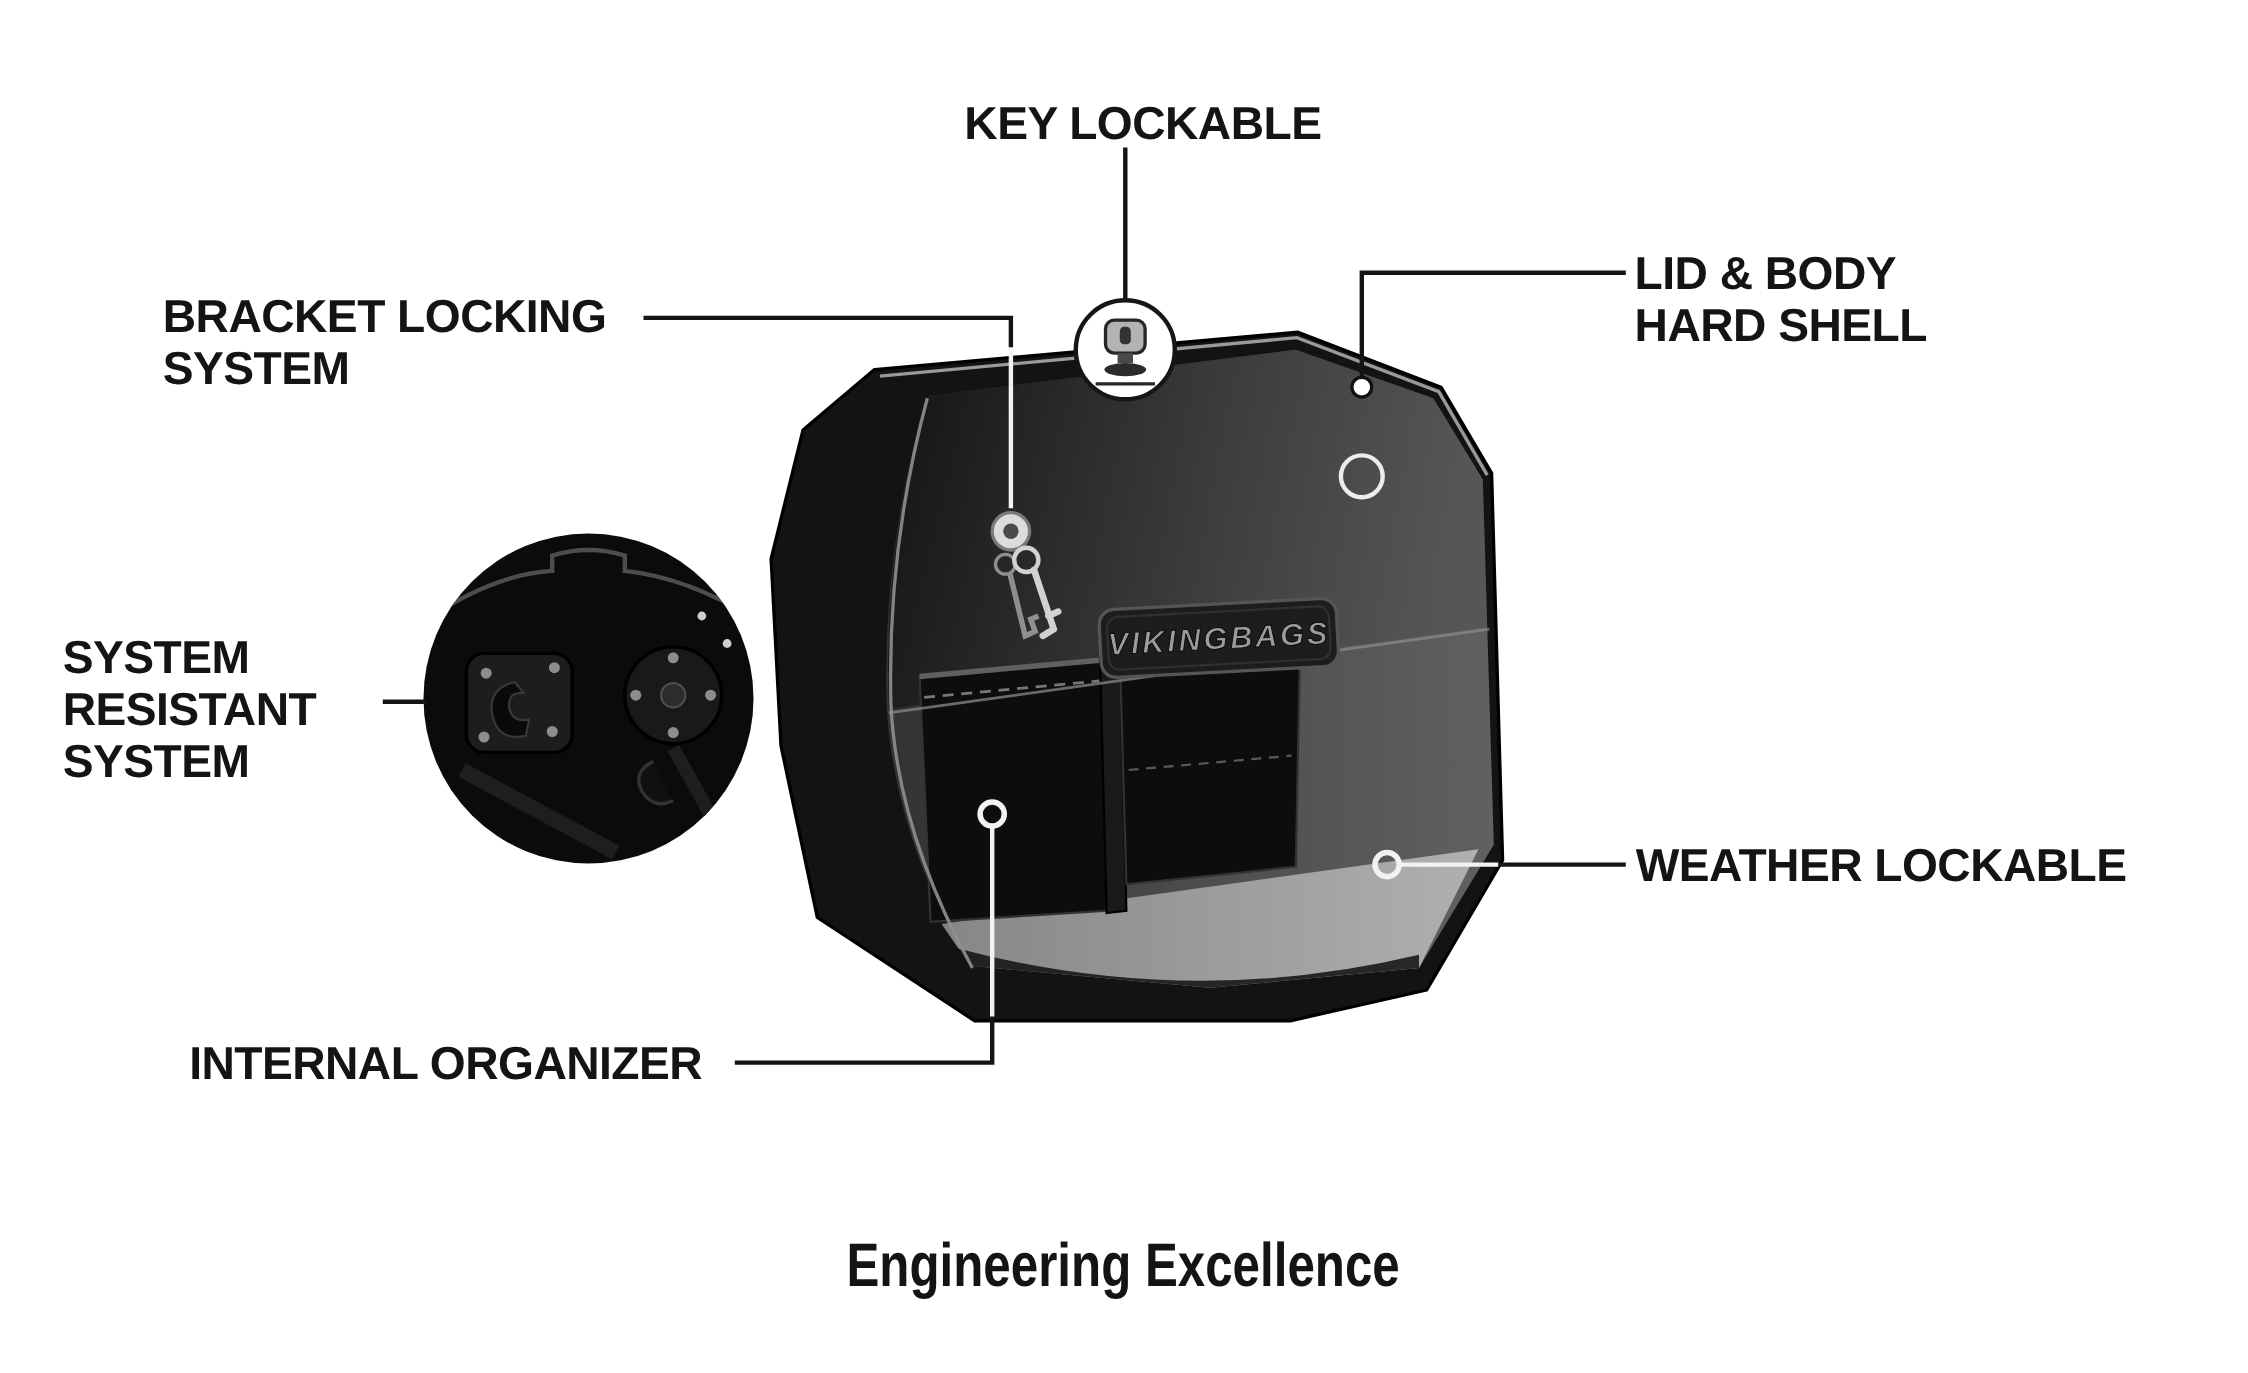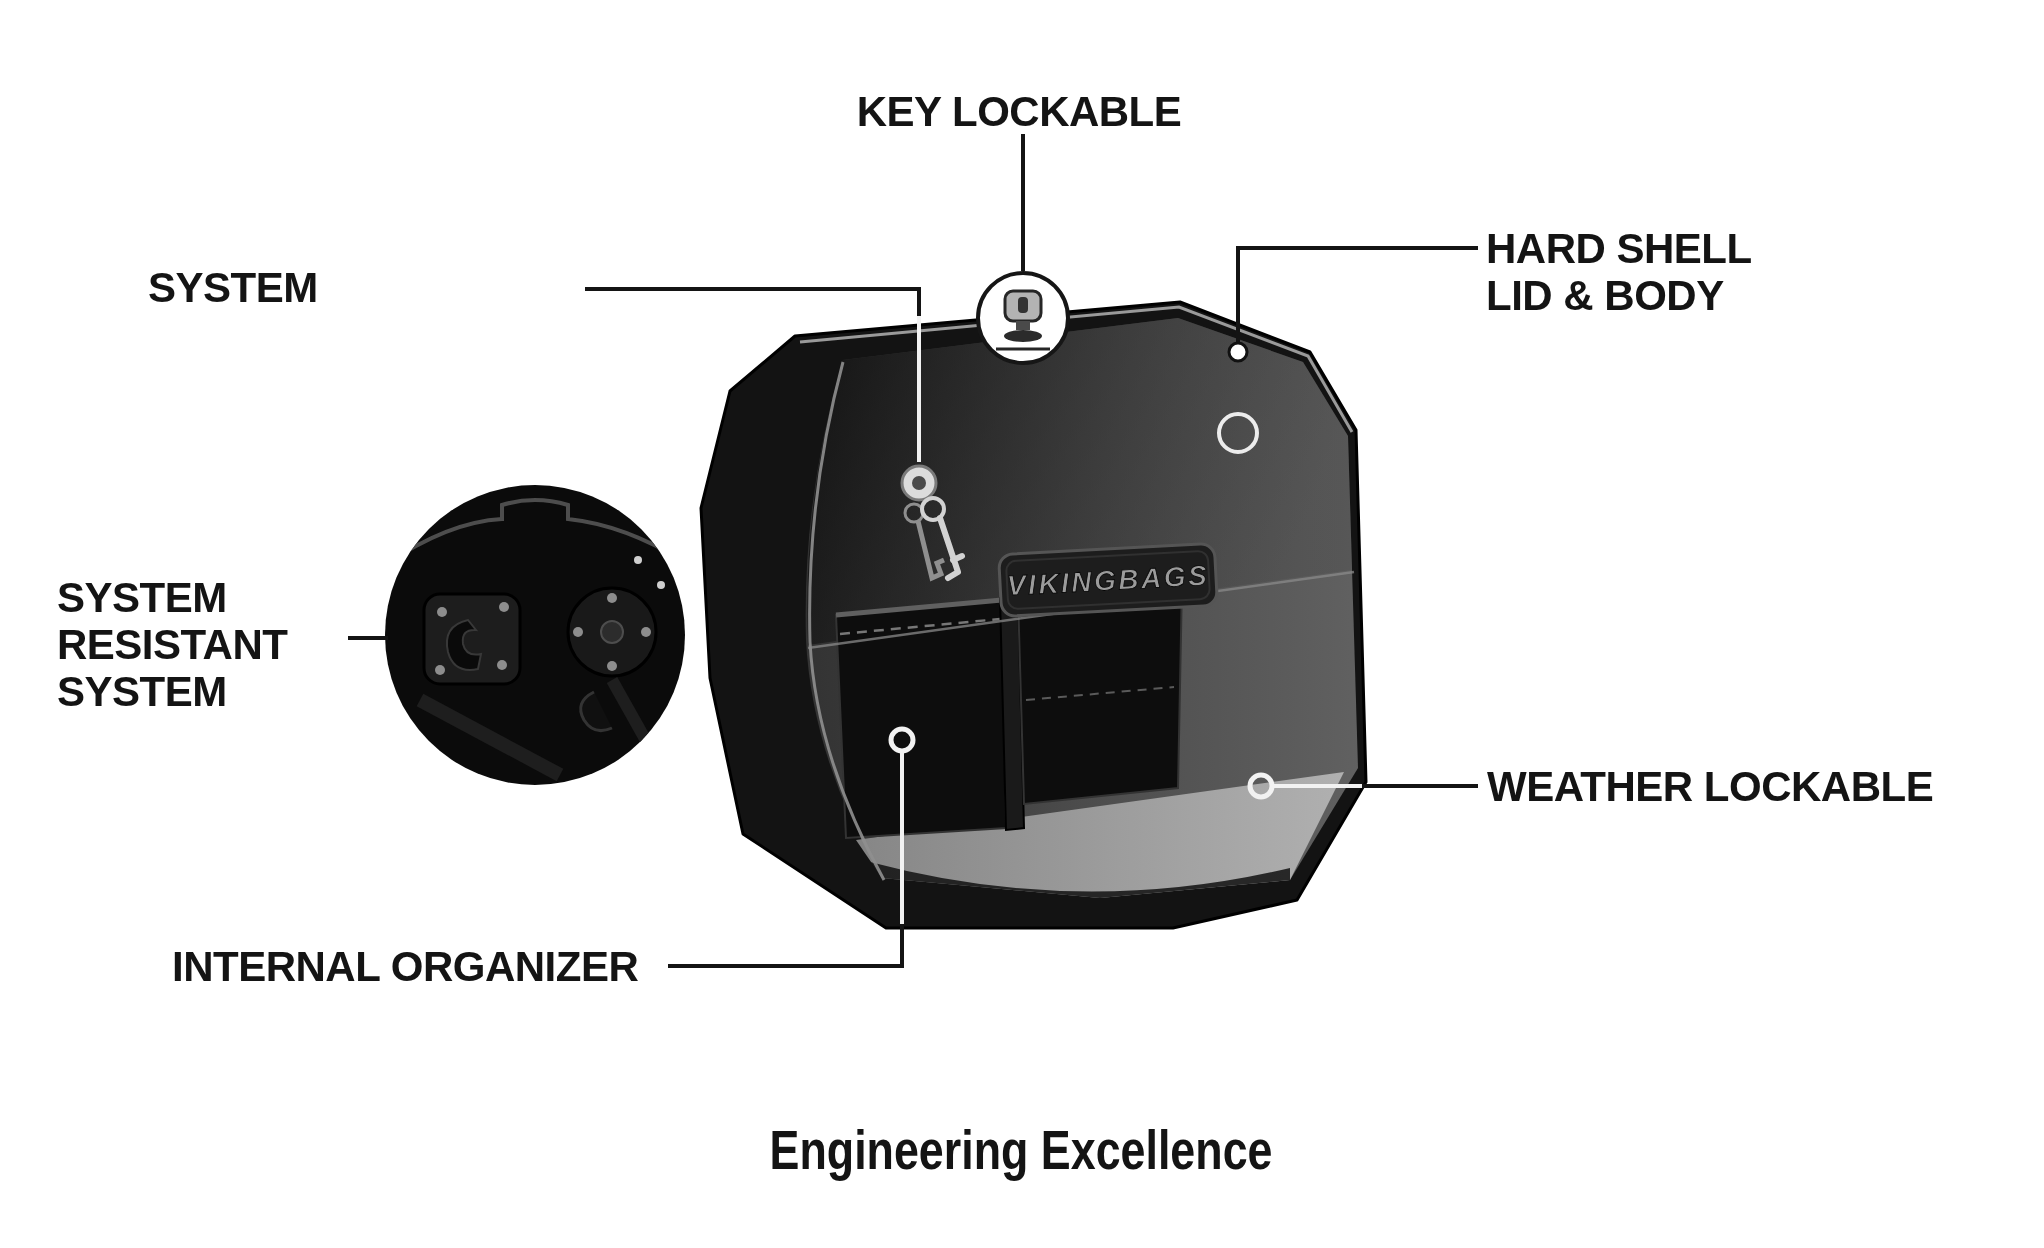--- a/index.html
+++ b/index.html
@@ -6,21 +6,21 @@
   .canvas{
     position:relative;width:2044px;height:1248px;background:#ffffff;
     overflow:hidden;font-family:"Liberation Sans", sans-serif;
   }
   .artwork{position:absolute;left:0;top:0;}
   .label{
     position:absolute;font-weight:700;font-size:42px;line-height:47px;
     color:#141414;letter-spacing:-0.5px;white-space:nowrap;
   }
   .label div{white-space:nowrap;}
-  .center{transform:translateX(-50%);}
+  .center{transform:translateX(-50%);margin-left:20px;}
   .title{
     position:absolute;font-weight:700;font-size:56px;color:#141414;
     white-space:nowrap;transform:translateX(-50%) scaleX(0.8);
   }
 </style>
 </head>
 <body>
 
 <div class="canvas">
 
@@ -134,26 +134,27 @@
       <circle cx="1261" cy="786" r="11" fill="none" stroke="#f2f2f2" stroke-width="5"></circle>
       <circle cx="902" cy="740" r="11" fill="none" stroke="#f2f2f2" stroke-width="5"></circle>
     </g>
   </svg>
 
   <div class="label center" style="left:1019px;top:88px;">
     <div>KEY LOCKABLE</div>
   </div>
 
   <div class="label" style="left:148px;top:264px;">
+    <div>BRACKET LOCKING</div>
     <div>SYSTEM</div>
   </div>
 
   <div class="label" style="left:1486px;top:225px;">
+    <div>LID &amp; BODY</div>
     <div>HARD SHELL</div>
-    <div>LID &amp; BODY</div>
   </div>
 
   <div class="label" style="left:57px;top:574px;">
     <div>SYSTEM</div>
     <div>RESISTANT</div>
     <div>SYSTEM</div>
   </div>
 
   <div class="label" style="left:1487px;top:763px;">
     <div>WEATHER LOCKABLE</div>

